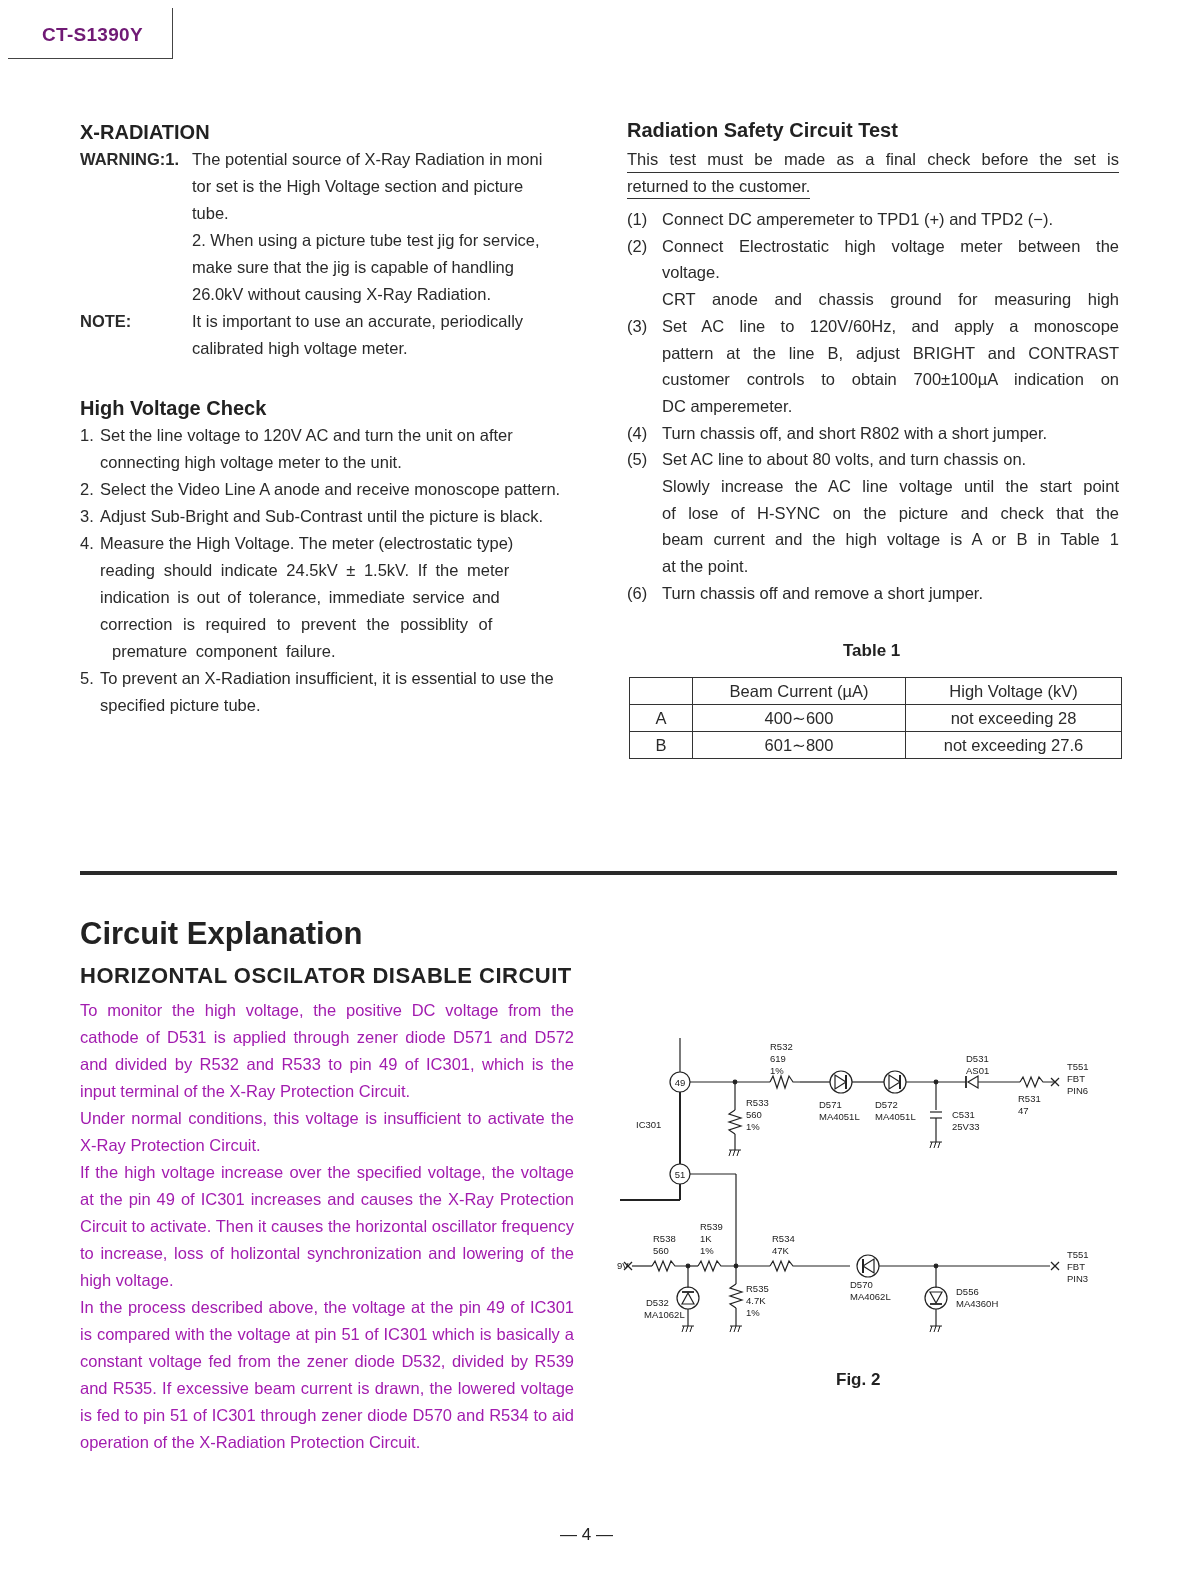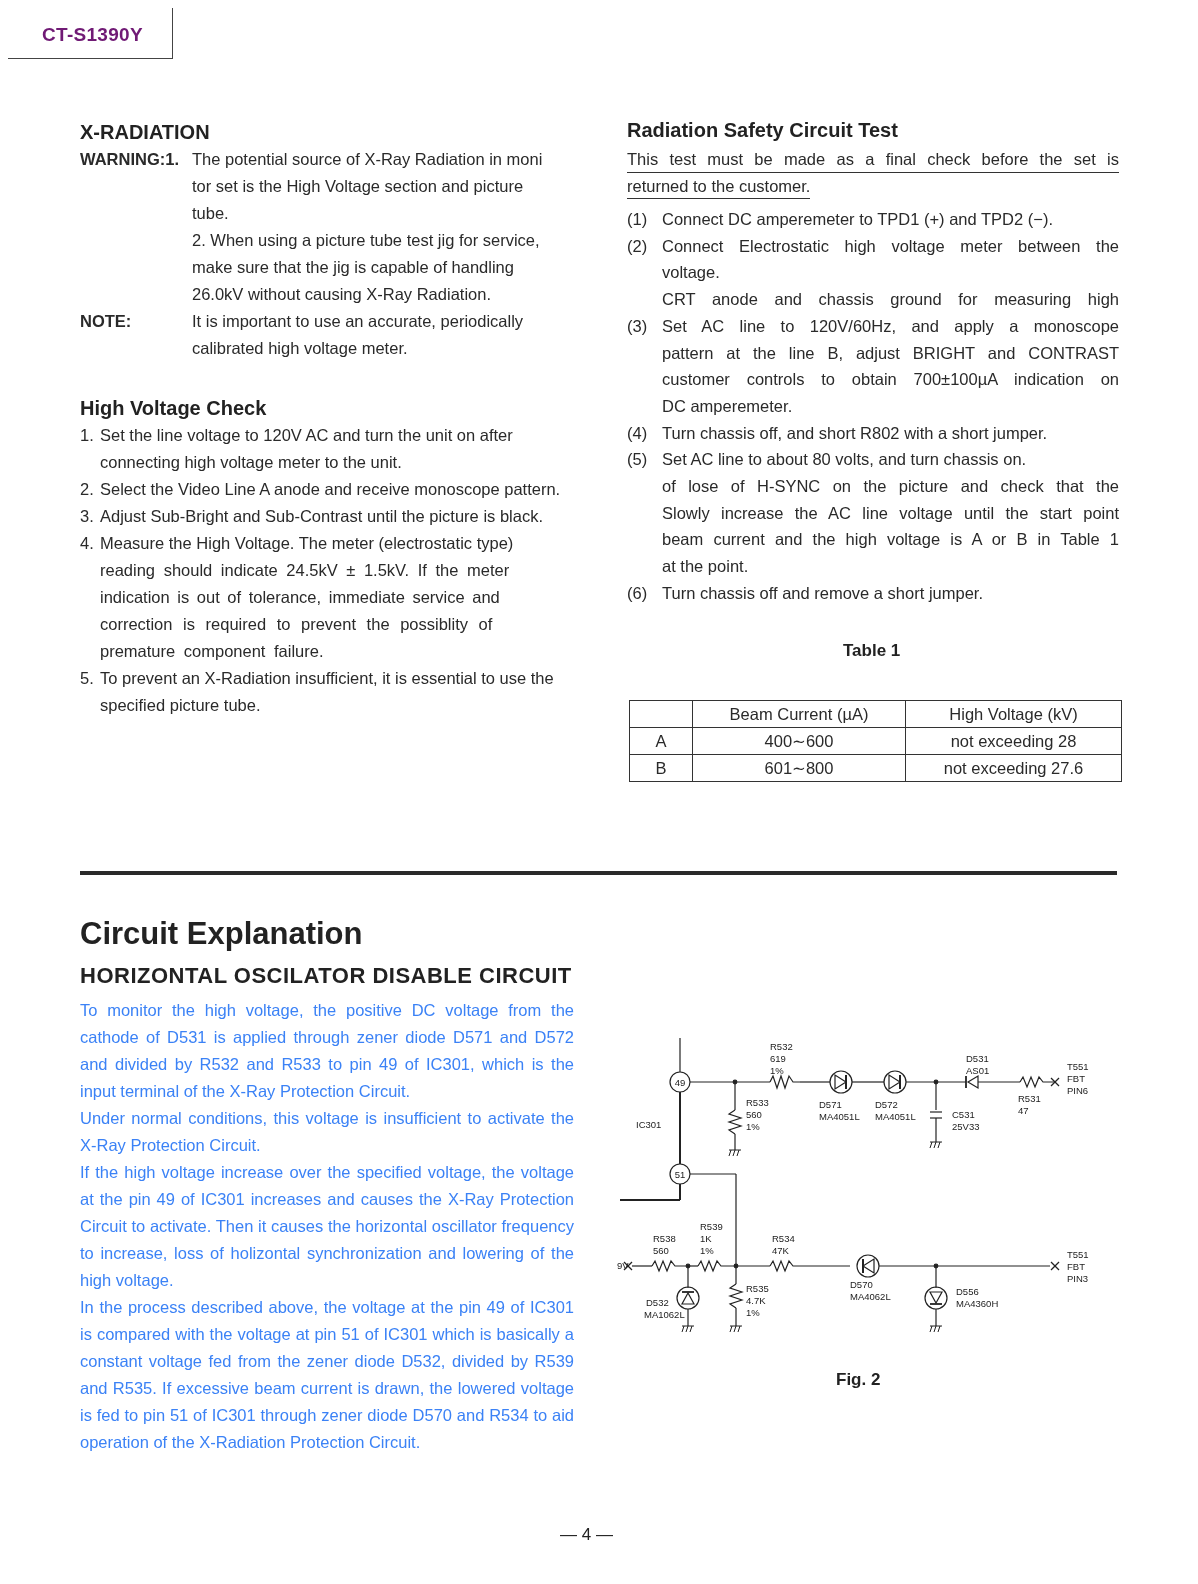--- a/index.html
+++ b/index.html
@@ -6,26 +6,26 @@
   body { width: 1198px; height: 1584px; position: relative; overflow: hidden; color: #222; font-family: "Liberation Sans", sans-serif; }
   .abs { position: absolute; }
   .model-box { left: 8px; top: 8px; width: 164px; height: 50px; border-right: 1.5px solid #444; border-bottom: 1.5px solid #444; }
   .model-label { left: 42px; top: 24px; font-size: 19px; font-weight: bold; letter-spacing: 0.3px; color: #701a75; }
   h2.sec { margin: 0; font-size: 20px; font-weight: bold; color: #222; }
   .txt { font-size: 16.5px; line-height: 27px; color: #2a2a2a; }
   .lbl-bold { font-weight: bold; }
   .ind { position: absolute; }
   .list-num { position: absolute; left: 0; }
   .underline-txt { text-decoration: underline; text-underline-offset: 4px; }
-  table.t1 { border-collapse: collapse; font-size: 16.5px; color: #2a2a2a; margin-top: 23px; }
+  table.t1 { border-collapse: collapse; font-size: 16.5px; color: #2a2a2a; }
   table.t1 td { border: 1.5px solid #333; text-align: center; height: 26px; padding: 0 6px; }
   .hr-thick { left: 80px; top: 871px; width: 1037px; height: 4px; background: #2a2a2a; }
   .big-title { left: 80px; top: 916px; font-size: 31px; font-weight: bold; color: #222; margin: 0; }
   .sub-title { left: 80px; top: 963px; font-size: 22px; font-weight: bold; color: #222; letter-spacing: 0.5px; margin: 0; }
-  .para { left: 80px; width: 494px; text-align: justify; font-size: 16.5px; line-height: 27px; color: #3b82f6; }
+  .para { left: 80px; width: 494px; text-align: justify; font-size: 16.5px; line-height: 27px; color: #a21caf; }
   svg text { font-family: "Liberation Sans", sans-serif; font-size: 9.5px; fill: #222; }
   .fig-caption { left: 836px; top: 1370px; font-size: 17px; font-weight: bold; color: #222; }
   .page-num { left: 560px; top: 1525px; font-size: 17px; color: #222; }
 </style>
 </head>
 <body>
 
 <div class="abs model-box"></div>
 <div class="abs model-label">CT-S1390Y</div>
 
@@ -62,21 +62,21 @@
     <div style="position:relative; padding-left:20px;">
       <span class="list-num">3.</span>
       <div>Adjust Sub-Bright and Sub-Contrast until the picture is black.</div>
     </div>
     <div style="position:relative; padding-left:20px;">
       <span class="list-num">4.</span>
       <div>Measure the High Voltage. The meter (electrostatic type)</div>
       <div style="word-spacing:4px;">reading should indicate 24.5kV ± 1.5kV.  If the meter</div>
       <div style="word-spacing:3px;">indication is out of tolerance, immediate service and</div>
       <div style="word-spacing:6px;">correction is required to prevent the possiblity of</div>
-      <div style="word-spacing:4px;">premature component failure.</div>
+      <div style="word-spacing:4px;margin-left:12px;">premature component failure.</div>
     </div>
     <div style="position:relative; padding-left:20px;">
       <span class="list-num">5.</span>
       <div>To prevent an X-Radiation insufficient, it is essential to use the</div>
       <div>specified picture tube.</div>
     </div>
   </div>
 </div>
 
 <div class="abs" style="left:627px; top:119px; width:492px;">
@@ -105,22 +105,22 @@
       <div>customer controls to obtain 700±100µA indication on</div>
       <div style="text-align-last:left;">DC amperemeter.</div>
     </div>
     <div style="position:relative; padding-left:35px;">
       <span class="list-num">(4)</span>
       <div>Turn chassis off, and short R802 with a short jumper.</div>
     </div>
     <div style="position:relative; padding-left:35px; text-align:justify; text-align-last:justify;">
       <span class="list-num">(5)</span>
       <div style="text-align-last:left;">Set AC line to about 80 volts, and turn chassis on.</div>
+      <div>Slowly increase the AC line voltage until the start point</div>
       <div>of lose of H-SYNC on the picture and check that the</div>
-      <div>Slowly increase the AC line voltage until the start point</div>
       <div>beam current and the high voltage is A or B in Table 1</div>
       <div style="text-align-last:left;">at the point.</div>
     </div>
     <div style="position:relative; padding-left:35px;">
       <span class="list-num">(6)</span>
       <div>Turn chassis off and remove a short jumper.</div>
     </div>
   </div>
 </div>
 

